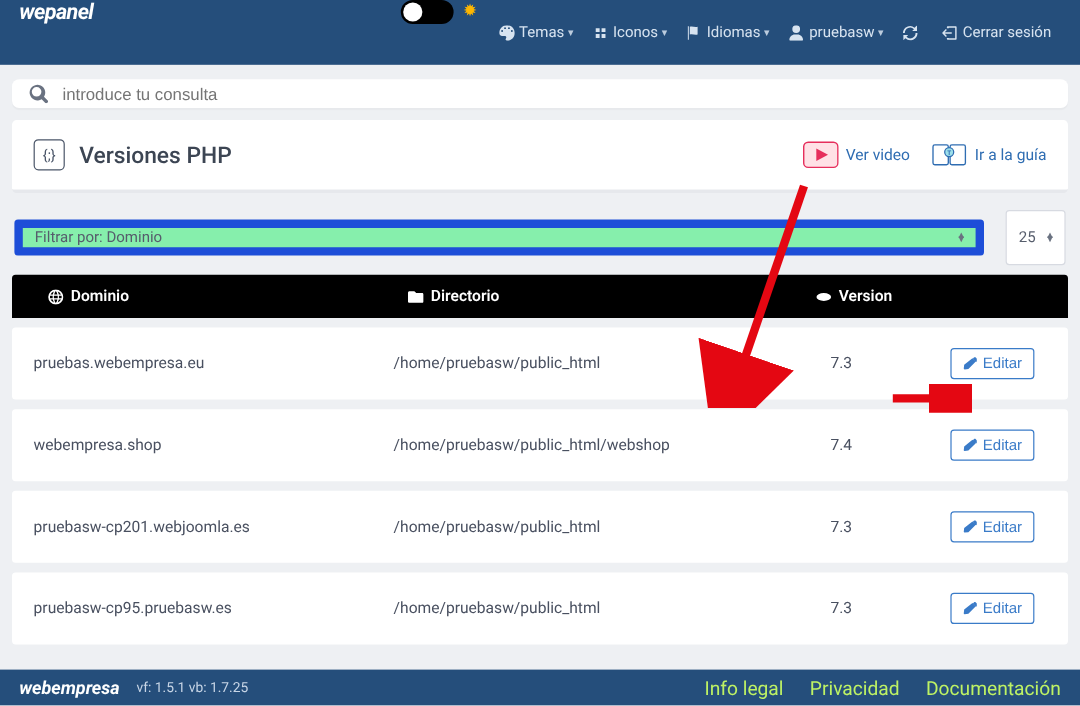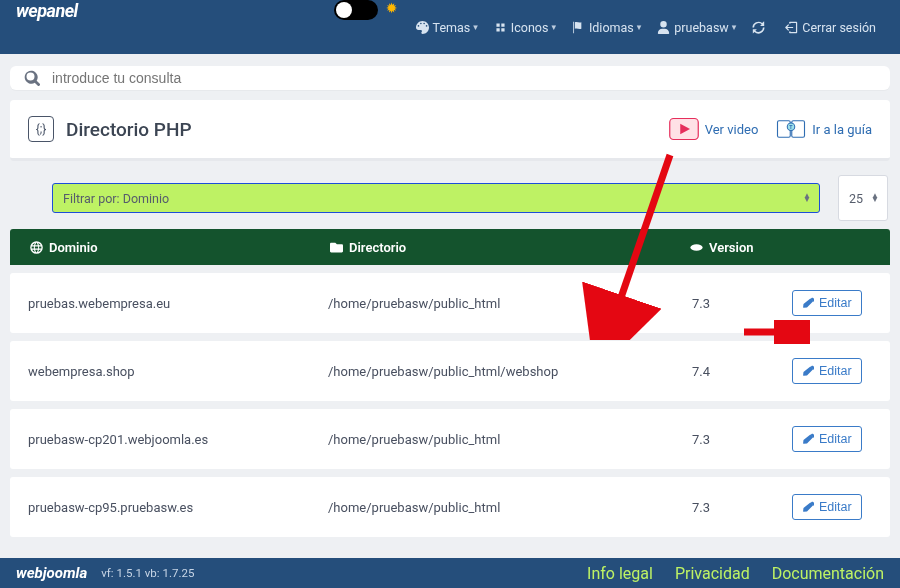--- a/index.html
+++ b/index.html
@@ -25,27 +25,27 @@
 
 .page-title-card { background: #fff; margin: 0 10px 6px 10px; border-radius: 4px; padding: 16px 18px; display: flex; align-items: center; border-bottom: 3px solid #e6e8ec; }
 .title-icon { width: 26px; height: 26px; border: 1.6px solid #4a5568; border-radius: 4px; display: flex; align-items: center; justify-content: center; font-size: 12px; color: #4a5568; margin-right: 12px; }
 .page-title { font-size: 19px; color: #3c4553; font-weight: 500; flex: 1; }
 .help-link { display: inline-flex; align-items: center; font-size: 13px; color: #2f6db2; margin-left: 18px; text-decoration: none; justify-content: center; }
 .help-icon { width: 30px; height: 24px; margin-right: 6px; }
 
 
 .filter-row { display: flex; align-items: center; gap: 18px; padding: 8px 12px; }
 .filter-search { flex: 1; height: 30px; border: 1px solid #d7dae1; border-radius: 3px; padding: 0 10px; font-size: 12.5px; color: #8a94a3; background: #fff; outline: none; max-width: 430px; }
-.filter-select { flex: 1; height: 30px; border: 1px solid #1d4ed8; border-radius: 3px; padding: 0 10px; font-size: 12.5px; color: #565d6c; background: #bef264; display: flex; align-items: center; position: relative; margin-left: 40px; }
+.filter-select { flex: 1; height: 30px; border: 7px solid #1d4ed8; border-radius: 3px; padding: 0 10px; font-size: 12.5px; color: #565d6c; background: #86efac; display: flex; align-items: center; position: relative; }
 .filter-select .sorticons, .page-size .sorticons { position: absolute; right: 8px; top: 50%; transform: translateY(-50%); display: flex; flex-direction: column; line-height: 0.5; font-size: 8px; color: #6a7281; }
 .page-size { width: 50px; height: 46px; border: 1px solid #d7dae1; border-radius: 3px; display: flex; align-items: center; justify-content: center; font-size: 12.5px; color: #565d6c; background: #fff; position: relative; padding-right: 14px; }
 
 
 .table { margin: 0 10px; }
-.thead { background: #14532d; color: #fff; display: flex; border-radius: 3px 3px 0 0; font-size: 13px; font-weight: 600; height: 36px; align-items: center; padding: 0 20px; }
+.thead { background: #000000; color: #fff; display: flex; border-radius: 3px 3px 0 0; font-size: 13px; font-weight: 600; height: 36px; align-items: center; padding: 0 30px; }
 .thead svg { width: 13px; height: 13px; fill: currentColor; margin-right: 6px; vertical-align: -2px; }
 .col-domain { flex: 0 0 300px; display: flex; align-items: center; }
 .col-dir { flex: 1; display: flex; align-items: center; }
 .col-ver { flex: 0 0 100px; display: flex; align-items: center; }
 .col-act { flex: 0 0 80px; }
 .trow { background: #fff; border-radius: 3px; display: flex; align-items: center; height: 60px; padding: 0 18px; margin-top: 8px; font-size: 13px; color: #495060; }
 .btn-editar { border: 1px solid #3a7bc8; color: #3a7bc8; background: #fff; font-size: 12.5px; padding: 5px 9px; border-radius: 3px; cursor: pointer; display: inline-flex; align-items: center; gap: 5px; }
 .btn-editar svg { width: 12px; height: 12px; fill: currentColor; }
 
 
@@ -113,21 +113,21 @@
   <div class="searchbar">
     <svg viewBox="0 0 512 512">
         <path d="M505 442L405 343a208 208 0 10-62 62l99 100a32 32 0 0045 0l18-18a32 32 0 000-45zM208 336a128 128 0 110-256 128 128 0 010 256z"></path>
       </svg>
     <input type="text" placeholder="introduce tu consulta" style="">
   </div>
 </div>
 
 <div class="page-title-card">
   <div class="title-icon">{;}</div>
-  <div class="page-title">Directorio PHP</div>
+  <div class="page-title">Versiones PHP</div>
   <a class="help-link">
     <svg class="help-icon" viewBox="0 0 40 30">
         <rect x="1" y="1" width="38" height="28" rx="5" fill="#ffe1e6" stroke="#e62e5c" stroke-width="1.6"></rect>
         <polygon points="15,8 15,22 28,15" fill="#e62e5c"></polygon>
       </svg>
     <span>Ver video</span>
   </a>
   <a class="help-link">
     <svg class="help-icon" viewBox="0 0 40 30">
         <rect x="2" y="4" width="17" height="22" rx="2" fill="none" stroke="#2f6db2" stroke-width="1.5"></rect>
@@ -221,21 +221,21 @@
             <svg viewBox="0 0 576 512">
               <path d="M402 40l134 134-297 297-150 17c-20 2-37-15-35-35l17-150L402 40zm198 40L536 16c-21-21-56-21-77 0l-41 41 134 134 41-41c21-21 21-56 0-77z"></path>
             </svg>
             <span>Editar</span>
           </button></div>
       </div>
     </div>
 </div>
 
 <div class="footer">
-  <div class="footer-logo">webjoomla</div>
+  <div class="footer-logo">webempresa</div>
   <span class="ver">vf: 1.5.1 vb: 1.7.25</span>
   <div class="footer-spacer"></div>
   <a>Info legal</a>
   <a>Privacidad</a>
   <a>Documentación</a>
 </div>
 
 <svg class="arrow" style="left:560px; top:150px; width:140px; height:190px;" viewBox="0 0 140 190">
   <defs>
       <marker id="ah1" markerWidth="14" markerHeight="14" refX="3" refY="6" orient="auto">

